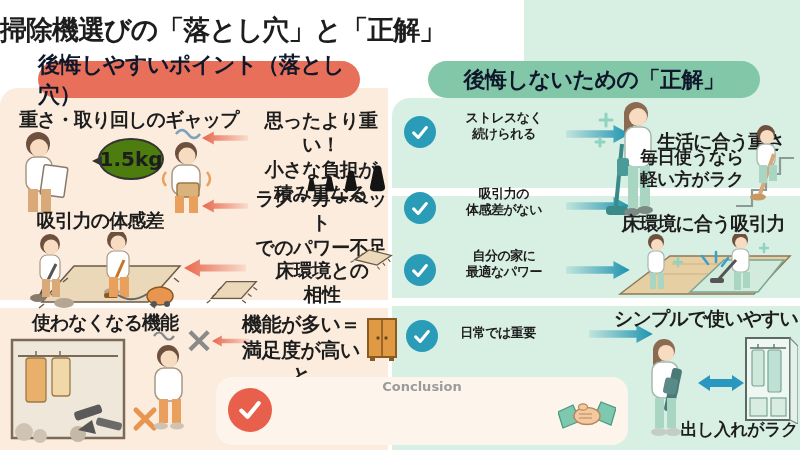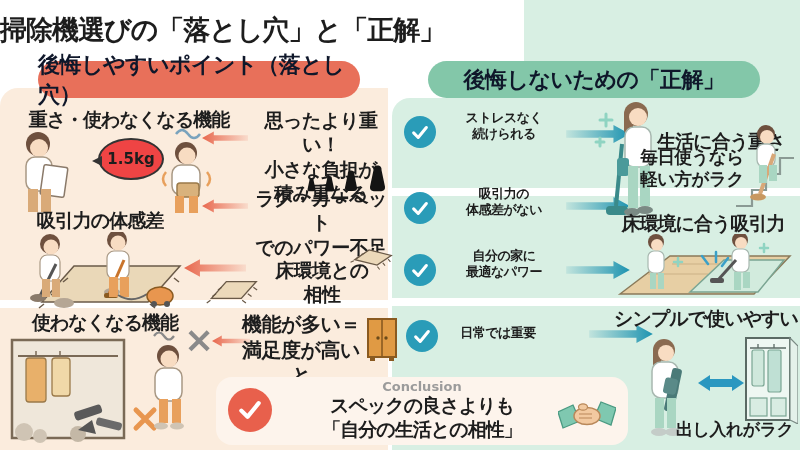--- a/index.html
+++ b/index.html
@@ -21,30 +21,30 @@
   .pill.green{background:#83c7a9;}
   
   .h1{font-size:19px;font-weight:700;text-align:center;letter-spacing:-1px;}
   .note{font-size:19px;font-weight:700;text-align:center;line-height:1.28;white-space:pre-line;letter-spacing:-0.5px;}
   .checktext{font-size:13px;font-weight:700;text-align:center;line-height:1.22;white-space:pre-line;letter-spacing:-0.5px;}
   
   .chk{border-radius:50%;display:flex;align-items:center;justify-content:center;}
   .chk.teal{background:#2a9cb8;}
   .chk.red{background:#e8604c;}
   
-  .bubble{background:#ef4444;border:2px solid #333;border-radius:50%;
+  .bubble{background:#4d7c0f;border:2px solid #333;border-radius:50%;
           display:flex;align-items:center;justify-content:center;
-          font-size:15px;font-weight:700;}
+          font-size:20px;font-weight:700;}
   .bubble::after{content:"";position:absolute;left:-8px;top:16px;width:0;height:0;
           border-top:5px solid transparent;border-bottom:5px solid transparent;border-right:10px solid #333;}
   .crossmark{font-size:36px;font-weight:700;color:#8a8a8a;line-height:1;}
   .conclusion-box{background:#fdf4ec;border-radius:16px;}
   .conclusion-label{font-size:13px;font-weight:700;color:#9b9b9b;text-align:center;}
   .conclusion-text{font-size:19px;font-weight:700;text-align:center;line-height:1.28;white-space:pre-line;letter-spacing:-1px;}
-  .caption{font-size:17px;font-weight:700;text-align:left;letter-spacing:-0.5px;}
+  .caption{font-size:17px;font-weight:700;text-align:right;letter-spacing:-0.5px;}
   svg{display:block;}
 </style>
 </head>
 <body>
 
 <div id="page">
 
   <svg width="0" height="0" style="position:absolute">
     <defs>
       <linearGradient id="gc" x1="0" y1="0" x2="1" y2="0">
@@ -67,21 +67,21 @@
 
   <div class="abs title">掃除機選びの「落とし穴」と「正解」</div>
 
   <div class="abs pill coral" style="left:38px;top:61px;width:322px;">
     <span>後悔しやすいポイント（落とし穴）</span>
   </div>
   <div class="abs pill green" style="left:428px;top:61px;width:332px;">
     <span>後悔しないための「正解」</span>
   </div>
 
-  <div class="abs h1" style="left:10px;top:107px;width:238px;">重さ・使わなくなる機能</div>
+  <div class="abs h1" style="left:10px;top:107px;width:238px;">重さ・取り回しのギャップ</div>
 
   <div class="abs" style="left:8px;top:126px;">
     <svg width="240" height="88" viewBox="0 0 240 88">
       <circle cx="30" cy="18" r="12" fill="#6e503e"></circle>
       <circle cx="31" cy="22" r="9" fill="#f8dcc2"></circle>
       <rect x="18" y="31" width="26" height="34" rx="9" fill="#ffffff" stroke="#a89884" stroke-width="1.5"></rect>
       <rect x="34" y="40" width="24" height="30" rx="2" fill="#ffffff" stroke="#8a7a6a" stroke-width="1.5" transform="rotate(8 46 55)"></rect>
       <rect x="20" y="63" width="10" height="23" fill="#d9aa78"></rect>
         <rect x="33" y="63" width="10" height="23" fill="#d9aa78"></rect>
       <path d="M168 8 q6 -8 12 0 q6 8 12 0" stroke="#7aa3bd" fill="none" stroke-width="2.5"></path>
@@ -229,22 +229,20 @@
     </svg>
   </div>
 
   <div class="abs conclusion-box" style="left:216px;top:377px;width:412px;height:68px;"></div>
   <div class="abs chk red" style="left:228px;top:388px;width:44px;height:44px;">
     <svg width="28" height="26" viewBox="0 0 22 21">
         <polyline points="4,11 9,16 18,5" fill="none" stroke="#ffffff" stroke-width="3.4" stroke-linecap="round" stroke-linejoin="round"></polyline>
       </svg>
   </div>
   <div class="abs conclusion-label" style="left:302px;top:379px;width:240px;">Conclusion</div>
-  <div class="abs conclusion-text" style="left:288px;top:393px;width:268px;">スペックの良さよりも
-「自分の生活との相性」</div>
   <div class="abs" style="left:558px;top:392px;">
     <svg width="58" height="48" viewBox="0 0 58 48">
       <polygon points="0,20 15,13 22,29 5,36" fill="#7fc8b0" stroke="#4a9a82" stroke-width="1.3"></polygon>
       <polygon points="58,16 43,10 36,26 53,33" fill="#7fc8b0" stroke="#4a9a82" stroke-width="1.3"></polygon>
       <ellipse cx="29" cy="24" rx="13" ry="8.5" fill="#f2c9a0" stroke="#b9885a" stroke-width="1.5"></ellipse>
       <ellipse cx="25" cy="15" rx="4.5" ry="3.2" fill="#f2c9a0" stroke="#b9885a" stroke-width="1.2"></ellipse>
       <path d="M21 22 h13 M21 26 h13" stroke="#b9885a" stroke-width="1.2"></path>
     </svg>
   </div>
 

